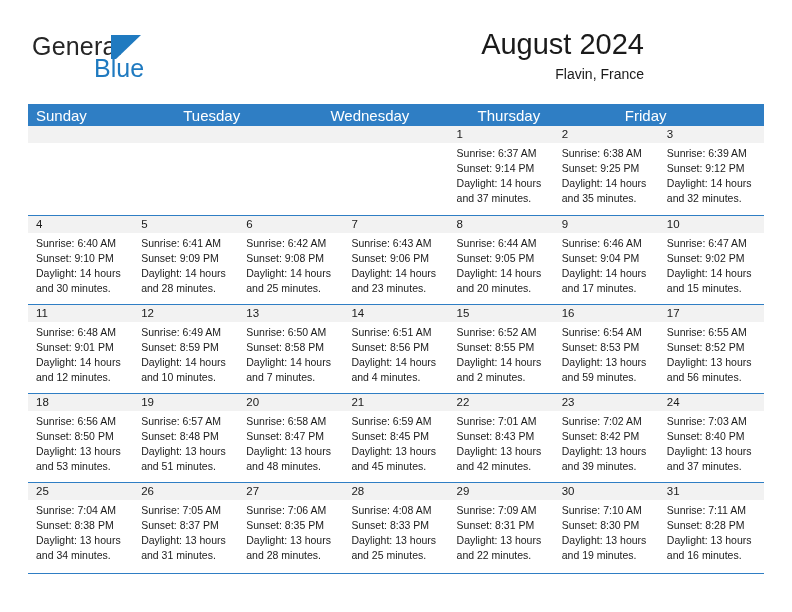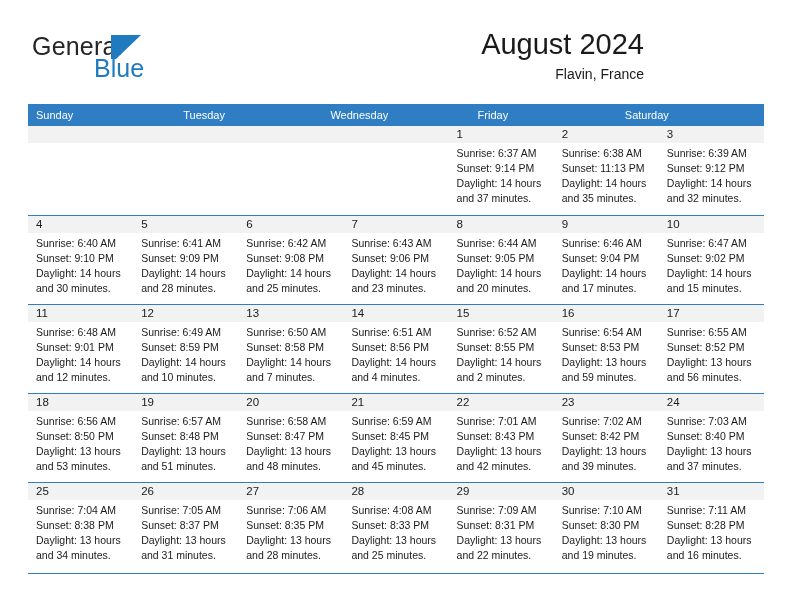--- a/index.html
+++ b/index.html
@@ -111,21 +111,21 @@
   }
 
   .dow-row {
     display: flex;
     background: #2f7ec4;
     height: 22px;
   }
   .dow {
     flex: 1 1 0;
     color: #ffffff;
-    font-size: 11px;
+    font-size: 15px;
     padding-left: 8px;
     box-sizing: border-box;
     display: flex;
     align-items: center;
   }
 
   .week {
     display: flex;
     border-top: 1.4px solid #2f7ec4;
     height: 89px;
@@ -198,22 +198,22 @@
     </div>
 
   </div>
 
   <div class="calendar">
 
     <div class="dow-row">
       <div class="dow">Sunday</div>
       <div class="dow">Tuesday</div>
       <div class="dow">Wednesday</div>
+      <div class="dow">Thursday</div>
       <div class="dow">Friday</div>
-      <div class="dow">Saturday</div>
     </div>
 
     <div id="weeks-container">
         <div class="week">
           <div class="cell empty">
             <div class="daynum-band">
               <span class="daynum"></span>
             </div>
           </div>
           <div class="cell empty">
@@ -241,21 +241,21 @@
               <div>Daylight: 14 hours</div>
               <div>and 37 minutes.</div>
             </div>
           </div>
           <div class="cell">
             <div class="daynum-band">
               <span class="daynum">2</span>
             </div>
             <div class="details">
               <div>Sunrise: 6:38 AM</div>
-              <div>Sunset: 11:13 PM</div>
+              <div>Sunset: 9:25 PM</div>
               <div>Daylight: 14 hours</div>
               <div>and 35 minutes.</div>
             </div>
           </div>
           <div class="cell">
             <div class="daynum-band">
               <span class="daynum">3</span>
             </div>
             <div class="details">
               <div>Sunrise: 6:39 AM</div>

